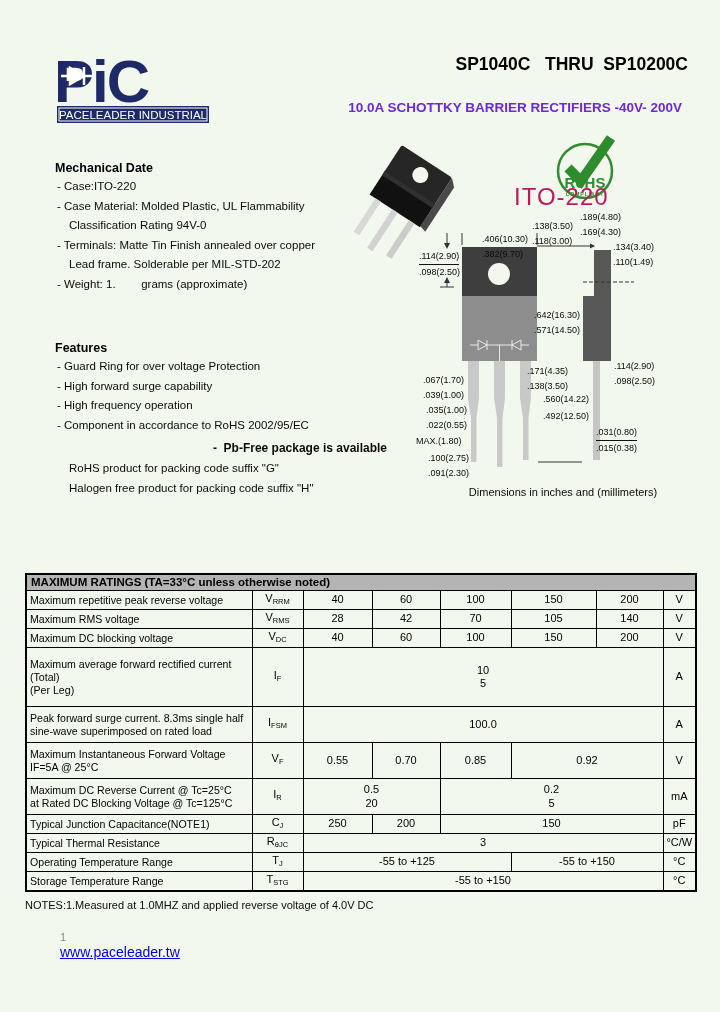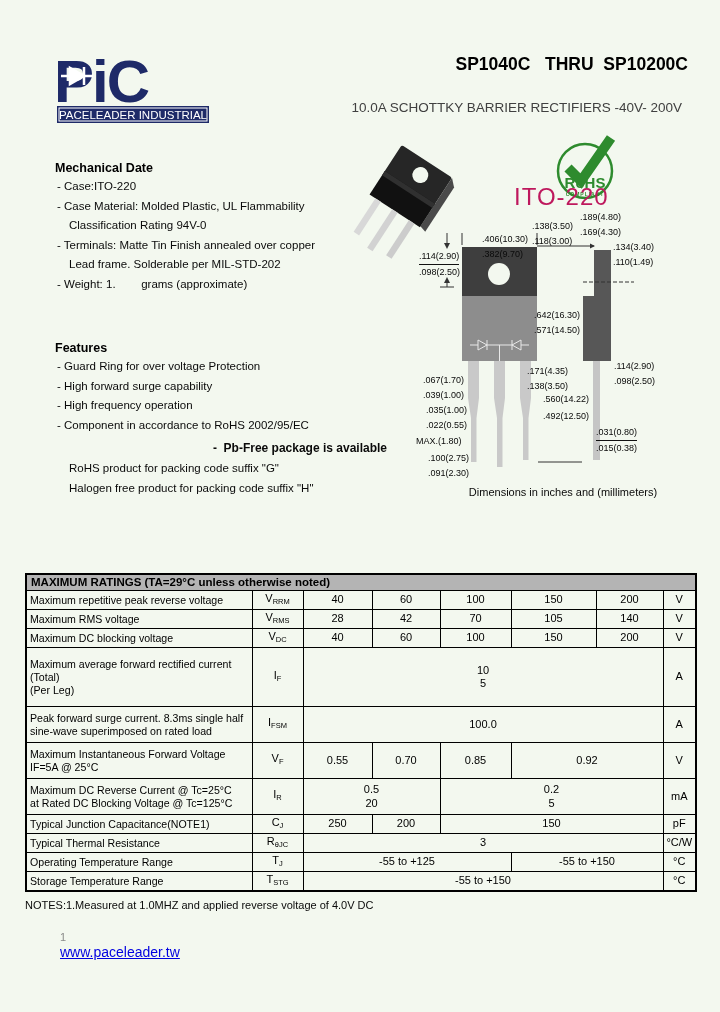--- a/index.html
+++ b/index.html
@@ -9,21 +9,21 @@
     font-family:"Liberation Sans", sans-serif; color:#111;
   }
   .abs{position:absolute;}
   
   #doc-title{
     left:300px; top:54px; width:388px; text-align:right;
     font-size:17.5px; font-weight:bold; color:#000; white-space:pre-wrap;
   }
   #doc-subtitle{
     left:300px; top:100px; width:382px; text-align:right;
-    font-size:13.5px; font-weight:normal; color:#404040;
+    font-size:13.5px; font-weight:bold; color:#6d28d9;
   }
   
   .sec-head{font-size:12.5px; font-weight:bold; color:#000;text-align:center;}
   .txtline{font-size:11.5px; line-height:19.6px; white-space:pre-wrap; color:#0a0a0a;}
   .txtline.indent{padding-left:12px;}
   .txtline.bold{font-weight:bold; font-size:12px;}
   .txtline.gap{margin-top:4px;text-align:right;}
   
   .dim{position:absolute; font-size:9px; line-height:15px; white-space:nowrap; color:#0a0a0a;}
   .dim .fr{border-bottom:1px solid #111; display:inline-block;}
@@ -192,21 +192,21 @@
         <col style="width:51px">
         <col style="width:69px">
         <col style="width:68px">
       <col style="width:71px">
         <col style="width:85px">
         <col style="width:67px">
         <col style="width:33px">
     </colgroup>
     <thead>
       <tr>
-        <th class="t-title" colspan="8">MAXIMUM RATINGS (TA=29°C unless otherwise noted)</th>
+        <th class="t-title" colspan="8">MAXIMUM RATINGS (TA=33°C unless otherwise noted)</th>
       </tr>
     </thead>
     <tbody id="ratings-body">
         <tr class="h1">
           <td class="param">Maximum repetitive peak reverse voltage</td>
           <td>V<sub>RRM</sub></td>
           <td>40</td>
           <td>60</td>
           <td>100</td>
           <td>150</td>

